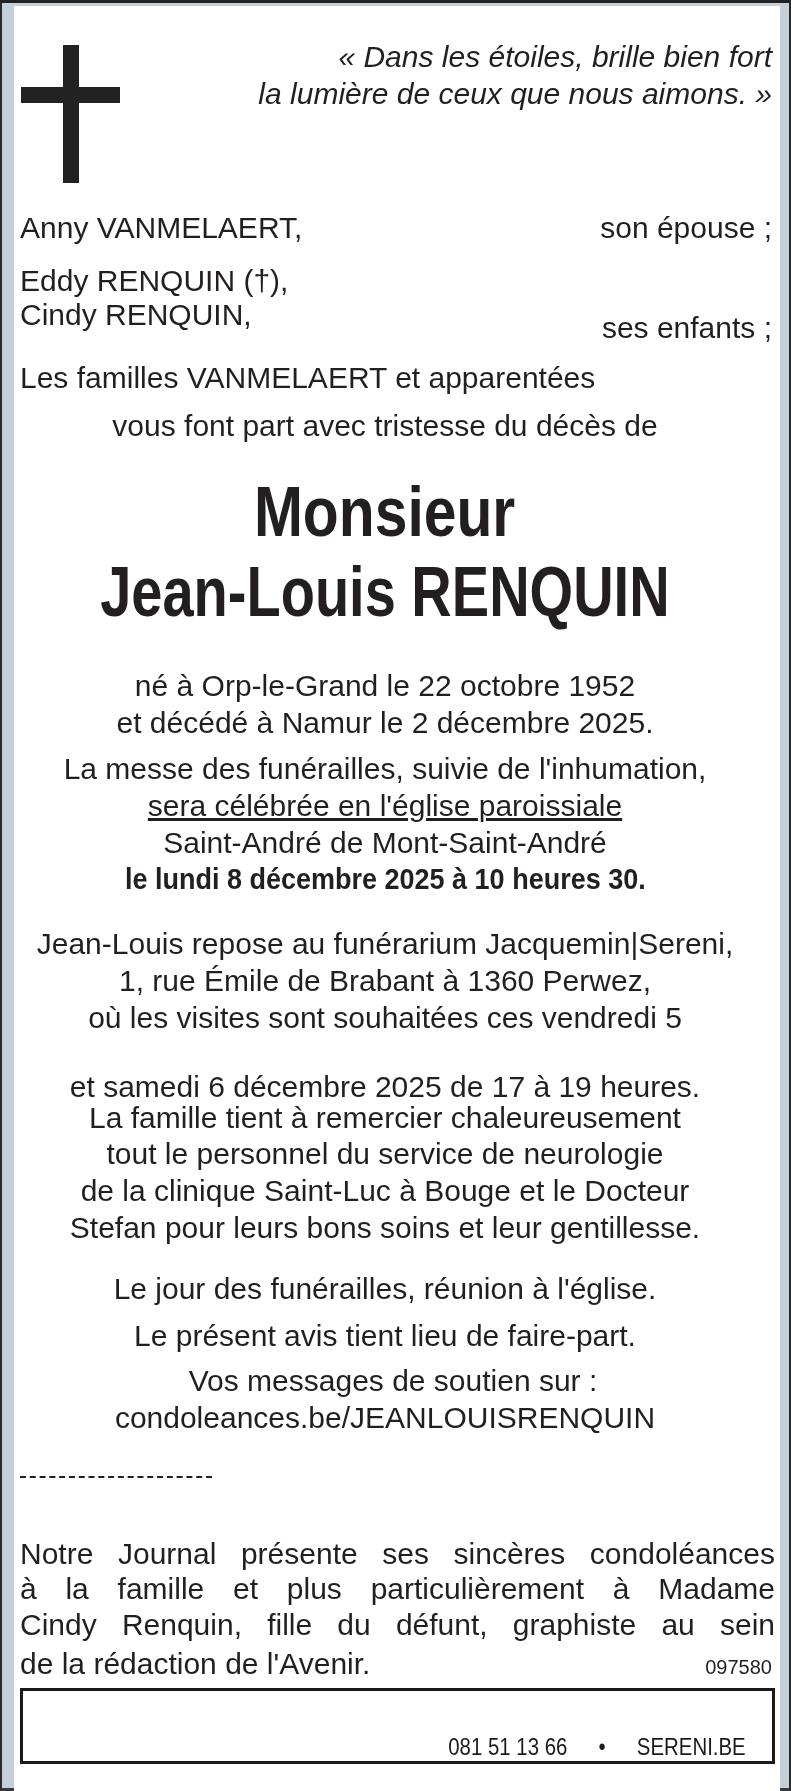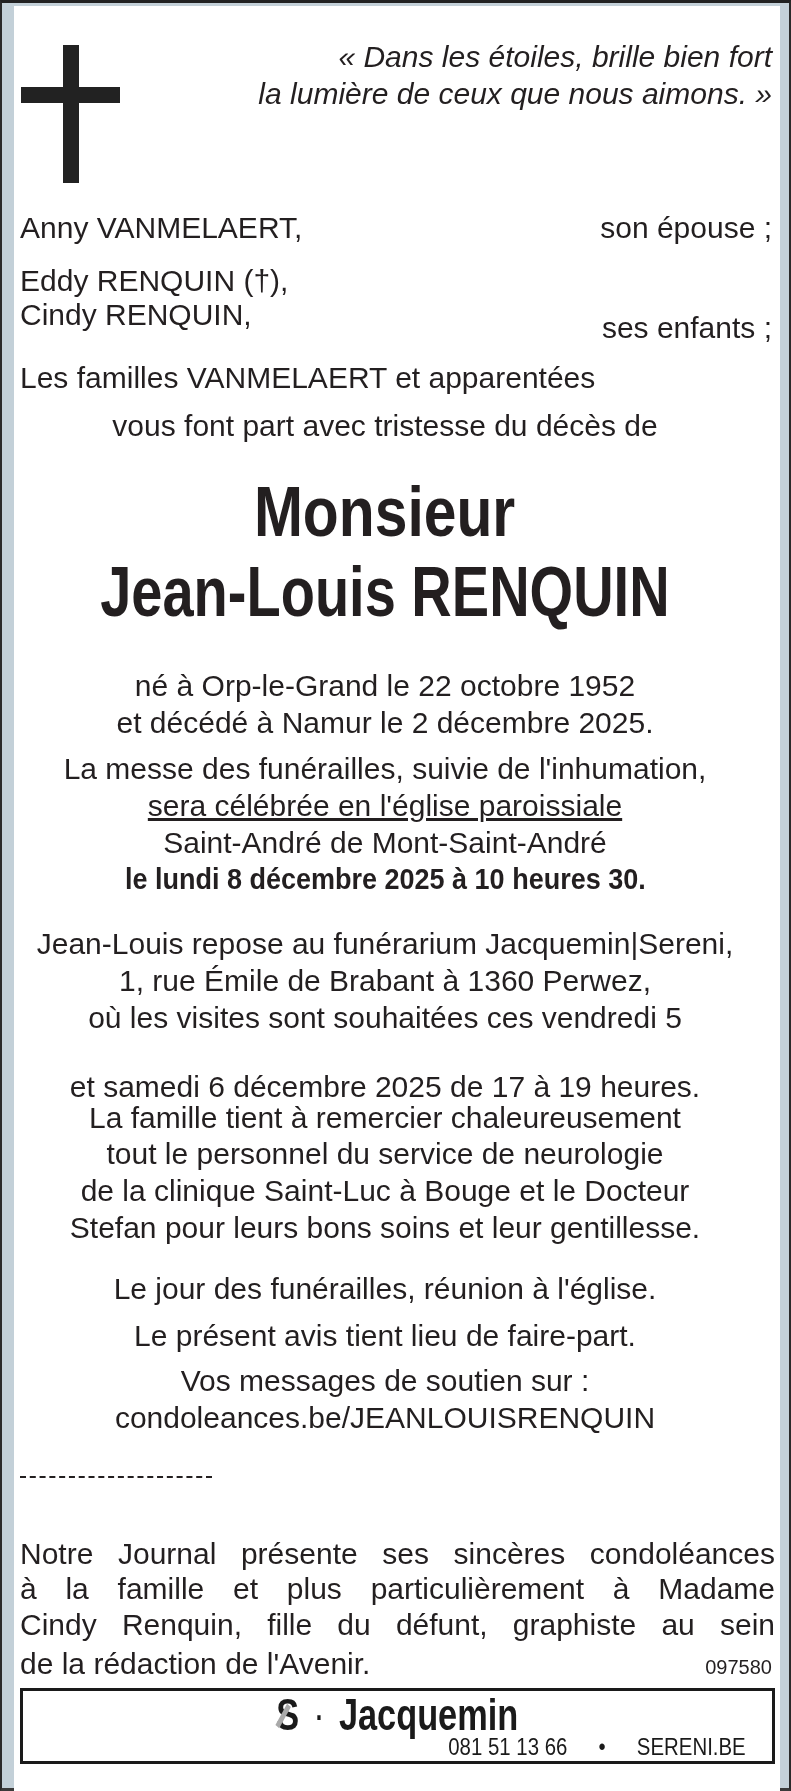--- a/index.html
+++ b/index.html
@@ -104,42 +104,32 @@
 <div class="t center" style="top:1003px;">où les visites sont souhaitées ces vendredi 5</div>
 <div class="t center" style="top:1039px;margin-top:33px;">et samedi 6 décembre 2025 de 17 à 19 heures.</div>
 
 <div class="t center" style="top:1103px;">La famille tient à remercier chaleureusement</div>
 <div class="t center" style="top:1139px;">tout le personnel du service de neurologie</div>
 <div class="t center" style="top:1176px;">de la clinique Saint-Luc à Bouge et le Docteur</div>
 <div class="t center" style="top:1213px;">Stefan pour leurs bons soins et leur gentillesse.</div>
 
 <div class="t center" style="top:1274px;">Le jour des funérailles, réunion à l'église.</div>
 <div class="t center" style="top:1321px;">Le présent avis tient lieu de faire-part.</div>
-<div class="t center" style="top:1366px;">Vos messages de soutien sur :</div>
+<div class="t center" style="top:1366px;padding-left:8px;">Vos messages de soutien sur :</div>
 <div class="t center" style="top:1403px;">condoleances.be/JEANLOUISRENQUIN</div>
 
 <div class="sep"></div>
 <div class="t italic-block justify" style="top:1496px;">Notre Journal présente ses sincères condoléances</div>
 <div class="t italic-block justify" style="top:1531px;">à la famille et plus particulièrement à Madame</div>
 <div class="t italic-block justify" style="top:1567px;">Cindy Renquin, fille du défunt, graphiste au sein</div>
 <div class="t italic-block left" style="top:1606px;">de la rédaction de l'Avenir.</div>
 
 <div class="t right ref" style="top:1657px;">097580</div>
 
 <div class="footer-box">
-  <div class="logo-line">
-    <span class="inner">
-      <span class="s-logo">
-        <span>S</span>
-        <span class="stroke"></span>
-      </span>
-      <span style="font-weight:normal; margin:0 6px;">·</span>
-      <span>Jacquemin</span>
-    </span>
-  </div>
   <div class="contact-line">
     <span class="inner">
       <span>081 51 13 66</span>
       <span class="bullet">•</span>
       <span>SERENI.BE</span>
     </span>
   </div>
 </div>
 
 </body></html>

